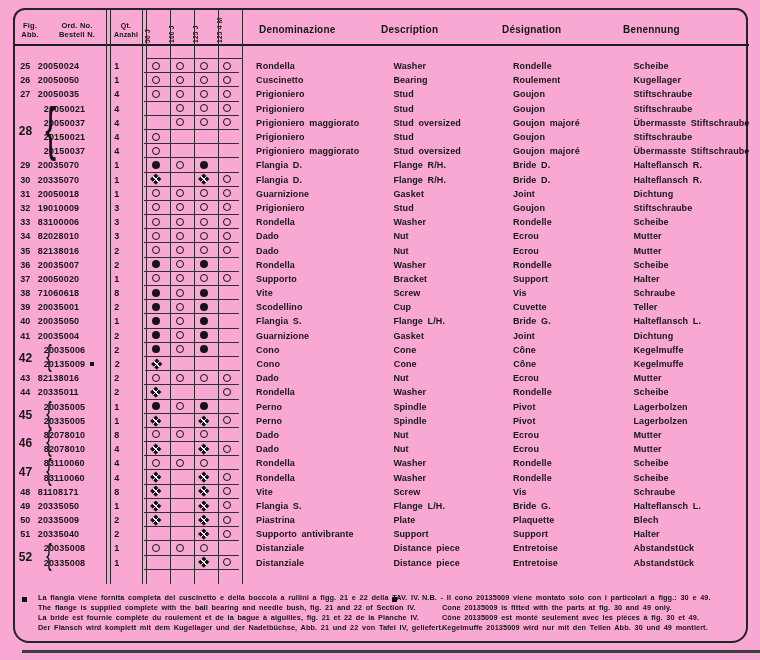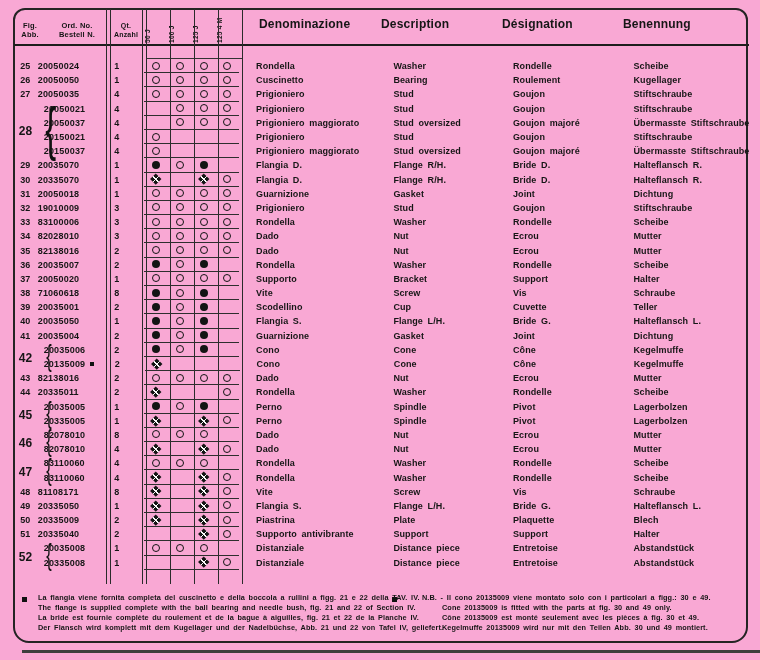--- a/index.html
+++ b/index.html
@@ -5,21 +5,21 @@
   html,body{margin:0;padding:0;background:#fff;}
   .page{position:relative;width:760px;height:660px;background:#f9a8d4;overflow:hidden;
         font-family:"Liberation Sans","DejaVu Sans",sans-serif;color:#161616;}
   .frame{position:absolute;left:13px;top:8px;width:735px;height:635px;
          border:2px solid #242424;border-radius:12px 12px 16px 16px;box-sizing:border-box;}
   .bottom-edge{position:absolute;left:22px;top:650px;width:738px;height:3px;background:#3e3e3e;}
   .vline{position:absolute;top:9px;width:1px;height:575px;background:#2b2b2b;}
   .hline-header{position:absolute;left:14px;top:44px;width:735px;height:2px;background:#1d1d1d;}
   .hline-symtop{position:absolute;left:146px;top:58px;width:97px;height:1px;background:#333;}
   .hdr{position:absolute;font-size:7.5px;font-weight:700;text-align:center;line-height:9px;letter-spacing:.2px;}
-  .hdr-lang{position:absolute;top:17px;font-size:12px;font-weight:700;letter-spacing:.2px;}
+  .hdr-lang{position:absolute;top:24px;font-size:10px;font-weight:700;letter-spacing:.2px;}
   .rot{position:absolute;width:34px;height:10px;line-height:10px;font-size:6.5px;font-weight:700;
        white-space:nowrap;transform-origin:left bottom;transform:rotate(-90deg);letter-spacing:.3px;}
   .rows{position:absolute;left:13px;top:59px;width:737px;}
   .row{display:flex;height:14.2px;align-items:center;}
   .c-fig{width:25px;text-align:center;font-size:9px;font-weight:700;}
   .c-ord{width:56px;font-size:9px;font-weight:700;letter-spacing:.2px;display:flex;align-items:center;text-align:center;}
   .c-ord.grp{padding-left:6px;width:50px;}
   .ord-mark{display:inline-block;width:4px;height:4px;background:#111;margin-left:5px;}
   .c-qty{width:48px;text-align:center;font-size:9px;font-weight:700;}
   .c-gap{width:4px;height:100%;}

